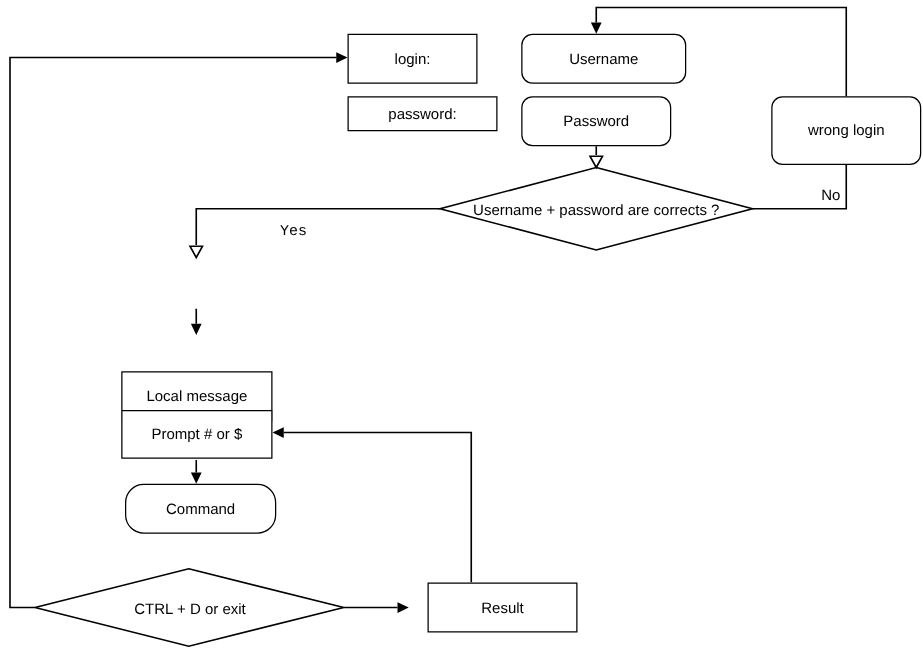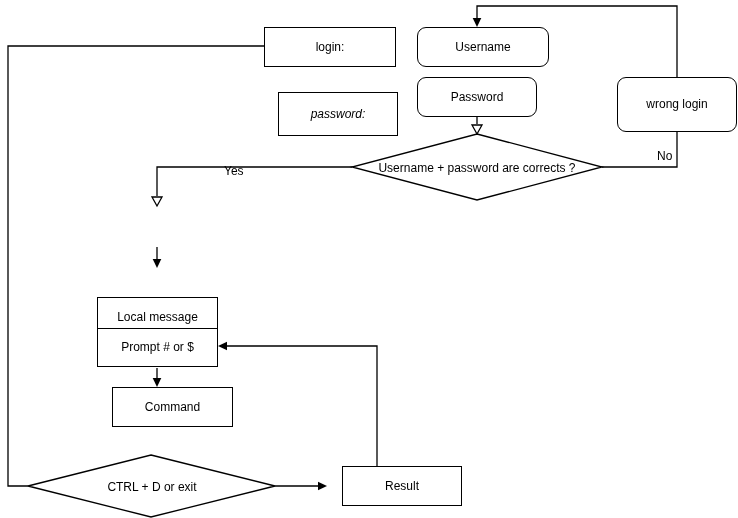--- a/index.html
+++ b/index.html
@@ -90,58 +90,58 @@
       <polygon points="218,346 227,341.7 227,350.3"></polygon>
     </g>
 
     <g fill="#ffffff" stroke="#000000" stroke-width="1.3">
       <polygon points="477,134 472,125 482,125"></polygon>
       <polygon points="157,206 152,197 162,197"></polygon>
       <polygon points="677,118 672,127 682,127"></polygon>
     </g>
   </svg>
 
-  <div class="node" style="left:264px; top:27px; width:132px; height:40px;align-items:center;">
+  <div class="node" style="left:278px; top:27px; width:104px; height:40px;align-items:center;">
     <span>login:</span>
   </div>
 
   <div class="node rounded" style="left:417px; top:27px; width:132px; height:40px;">
     <span>Username</span>
   </div>
 
-  <div class="node" style="left:278px; top:92px; width:120px; height:44px;font-style:italic;">
+  <div class="node" style="left:278px; top:77px; width:120px; height:28px;">
     <span>password:</span>
   </div>
 
   <div class="node rounded" style="left:417px; top:77px; width:120px; height:40px;">
     <span>Password</span>
   </div>
 
   <div class="node rounded" style="left:617px; top:77px; width:120px; height:55px;">
     <span>wrong login</span>
   </div>
 
 
   <div class="node" style="left:97px; top:268px; width:121px; height:40px;margin-top:29px;">
     <span>Local message</span>
   </div>
 
   <div class="node" style="left:97px; top:328px; width:121px; height:39px;">
     <span>Prompt # or $</span>
   </div>
 
-  <div class="node" style="left:112px; top:387px; width:121px; height:40px;">
+  <div class="node" style="left:100px; top:387px; width:121px; height:40px;border-radius:15px;">
     <span>Command</span>
   </div>
 
   <div class="node" style="left:327px; top:466px; width:120px; height:40px;margin-left:15px;">
     <span>Result</span>
   </div>
 
   <div class="diamond-label" style="left:477px; top:168px;">Username + password are corrects ?</div>
 
   <div class="diamond-label" style="left:152px; top:487px;">CTRL + D or exit</div>
 
-  <div class="edge-label" style="left:224px; top:164px;">Yes</div>
+  <div class="edge-label" style="left:224px; top:178px;font-family:Liberation Mono, monospace;">Yes</div>
 
   <div class="edge-label" style="left:657px; top:149px;">No</div>
 
 </div>
 
 </body></html>

